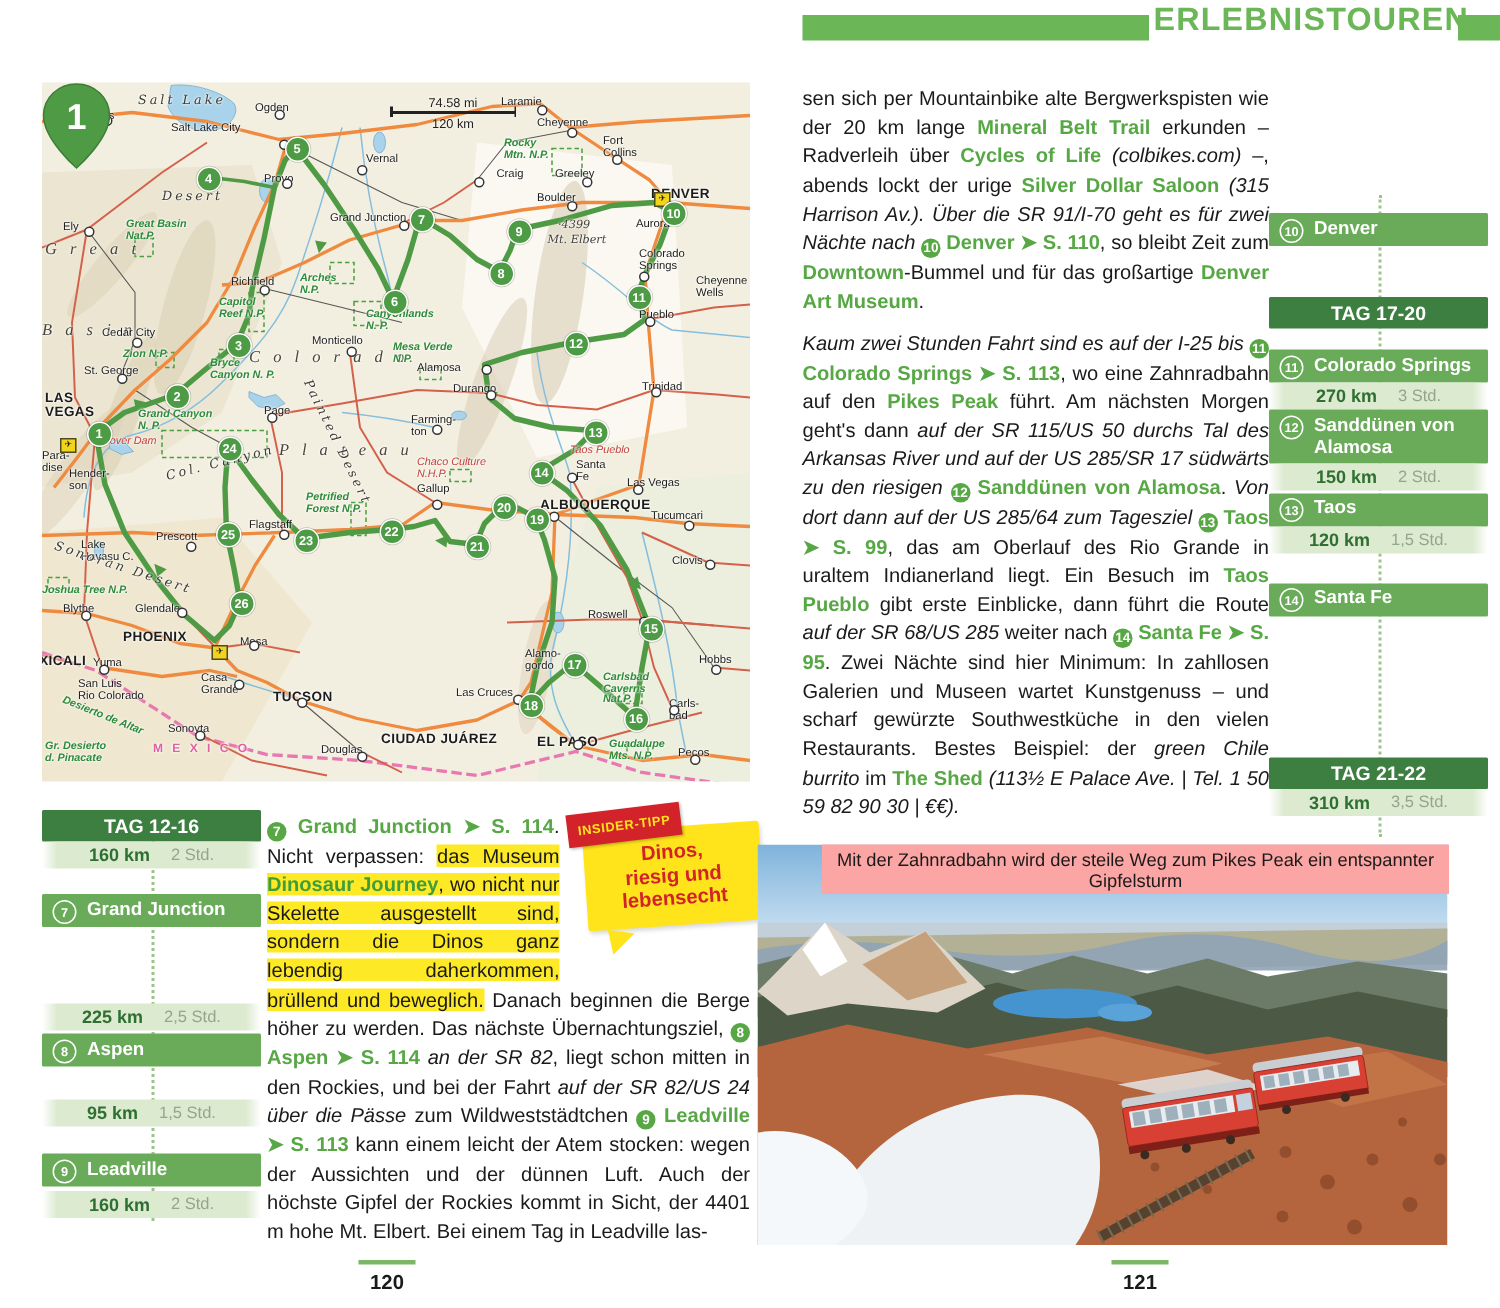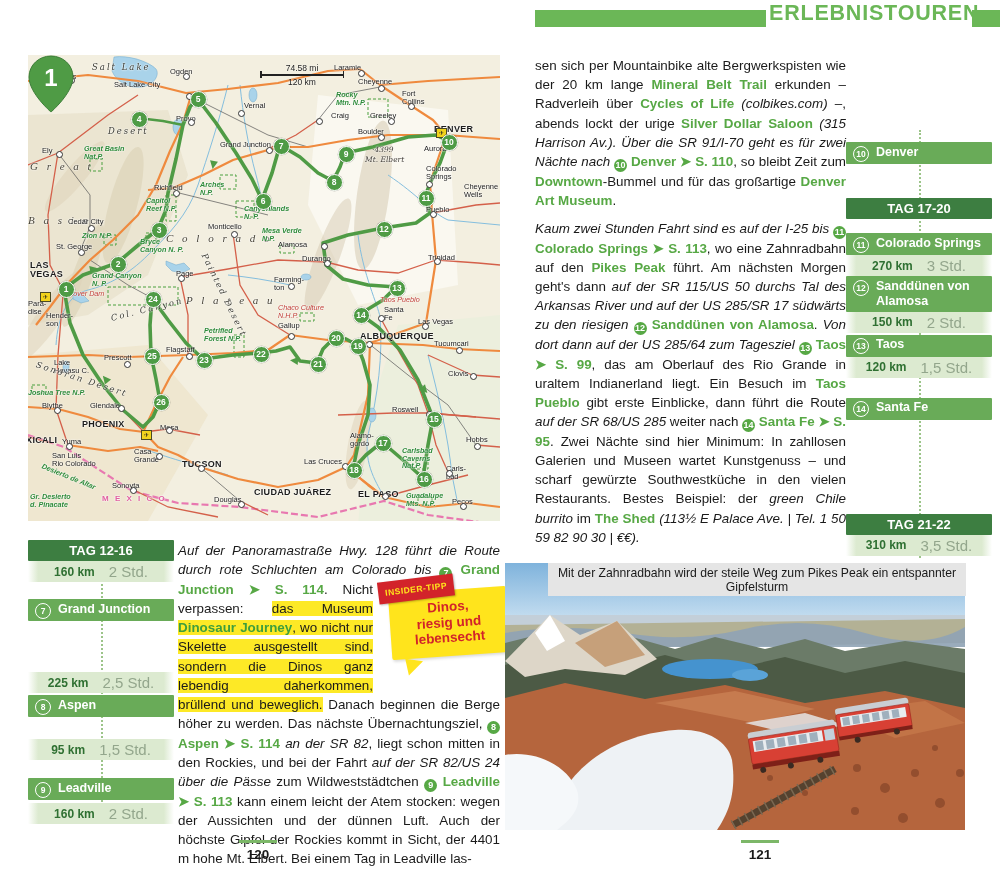--- a/index.html
+++ b/index.html
@@ -33,41 +33,41 @@
 
   
   .sbar{width:146px;}
   .sbar .dotline{position:absolute;left:50%;top:0;bottom:0;border-left:2px dotted #9cc489;}
   .sb-tag{position:relative;background:#3d7e41;color:#fff;font-weight:700;font-size:13px;text-align:center;padding:3px 0;border-radius:1px;}
   .sb-stop{position:relative;background:#69ab58;color:#fff;display:flex;align-items:flex-start;gap:7px;padding:2.5px 6px 2.5px 7px;border-radius:1px;}
   .sb-stop .cnum{flex:0 0 14px;width:14px;height:14px;margin-top:1px;border:1.4px solid #fff;border-radius:50%;font-size:8.5px;font-weight:700;display:flex;align-items:center;justify-content:center;}
   .sb-stop .nm{font-weight:700;font-size:12.5px;line-height:1.22;}
   .sb-stat{position:relative;display:flex;justify-content:center;gap:14px;align-items:center;padding:2px 0;background:linear-gradient(90deg,rgba(220,234,208,0),#dcead0 7%,#dcead0 93%,rgba(220,234,208,0));}
   .sb-stat b{color:#2f7032;font-size:12px;}
-  .sb-stat span{color:#93a68c;font-size:15px;}
+  .sb-stat span{color:#93a68c;font-size:11px;}
 
   
   .col{font-size:13.4px;line-height:19.2px;text-align:justify;}
   .col p{margin:0 0 9px 0;}
   .it{font-style:italic;}
   .gr{color:#57a845;font-weight:700;}
   .hl{background:#fde926;}
   .hl.grh{color:#3f9e3c;font-weight:700;}
   .mk{display:inline-flex;width:13px;height:13px;border-radius:50%;background:#57a845;color:#fff;font-size:9px;font-weight:700;align-items:center;justify-content:center;vertical-align:-1.5px;}
   .sec-h{color:#3c9a41;font-weight:700;font-size:13.6px;margin:0 0 3px 0;letter-spacing:.2px;}
 
   
   .tip{float:right;width:122px;height:96px;margin:2px -4px 2px 9px;position:relative;}
   .tip-bubble{position:absolute;left:8px;top:8px;width:110px;background:#ffe41c;transform:rotate(-4deg);color:#d2232a;font-weight:700;font-size:13.5px;line-height:1.15;text-align:center;padding:9px 4px 10px;white-space:pre-line;border-radius:2px;box-shadow:1px 2px 3px rgba(0,0,0,.15);}
   .tip-tail{position:absolute;left:22px;top:78px;width:0;height:0;border-left:6px solid transparent;border-right:12px solid transparent;border-top:16px solid #ffe41c;transform:rotate(8deg);}
   .tip-ribbon{position:absolute;left:-4px;top:-4px;background:#d2232a;color:#ffe41c;font-size:8.5px;font-weight:700;letter-spacing:.5px;padding:1.5px 7px;transform:rotate(-7deg);box-shadow:1px 1px 2px rgba(0,0,0,.25);}
 
   
   .photo{left:505px;top:563px;width:460px;height:267px;}
-  .ph-cap{position:absolute;left:43px;top:0;width:410px;background:#e5e5e5;font-size:12.2px;text-align:center;padding:2.5px 4px;z-index:2;}
+  .ph-cap{position:absolute;left:43px;top:0;width:410px;background:#fca5a5;font-size:12.2px;text-align:center;padding:2.5px 4px;z-index:2;}
 
   
   .pgnum{width:160px;text-align:center;font-weight:700;font-size:13.5px;}
   .pgnum .tick{width:38px;height:2.5px;background:#7cb768;margin:0 auto 4px auto;}
 </style>
 </head>
 <body>
 
 <div class="abs hd-bar"></div>
 <div class="abs hd-title">ERLEBNISTOUREN</div>
@@ -423,21 +423,21 @@
       <span class="nm">Leadville</span>
     </div>
     <div style="height: 3px;"></div>
     <div class="sb-stat">
       <b>160 km</b>
       <span>2 Std.</span>
     </div>
   </div>
 
 <div class="abs col" style="left:178px;top:541px;width:322px;">
-  <p id="mid-para"><span class="it">Auf der Panoramastraße Hwy. 128 führt die Route durch rote Schluchten am Colorado bis </span><span class="tip" style="display: block;">
+  <p id="mid-para"><span class="tip" style="display: block;">
         <span class="tip-bubble" style="display: block;">Dinos,
 riesig und
 lebensecht</span>
         <span class="tip-tail"></span>
         <span class="tip-ribbon">INSIDER-TIPP</span>
       </span><span class="mk">7</span><span class="gr"> Grand Junction ➤ S. 114</span><span>. Nicht verpassen: </span><span class="hl">das Museum </span><span class="hl grh">Dinosaur Journey</span><span class="hl">, wo nicht nur Skelette ausgestellt sind, sondern die Dinos ganz lebendig daherkommen, brüllend und beweglich.</span><span> Danach beginnen die Berge höher zu werden. Das nächste Übernachtungsziel, </span><span class="mk">8</span><span class="gr"> Aspen ➤ S. 114</span><span> </span><span class="it">an der SR 82</span><span>, liegt schon mitten in den Rockies, und bei der Fahrt </span><span class="it">auf der SR 82/US 24 über die Pässe</span><span> zum Wildweststädtchen </span><span class="mk">9</span><span class="gr"> Leadville ➤ S. 113</span><span> kann einem leicht der Atem stocken: wegen der Aussichten und der dünnen Luft. Auch der höchste Gipfel der Rockies kommt in Sicht, der 4401 m hohe Mt. Elbert. Bei einem Tag in Leadville las-</span></p>
 </div>
 
 <div class="abs col" style="left:535px;top:56px;width:311px;">
   <p id="r-para1"><span>sen sich per Mountainbike alte Bergwerkspisten wie der 20 km lange </span><span class="gr">Mineral Belt Trail</span><span> erkunden – Radverleih über </span><span class="gr">Cycles of Life</span><span> </span><span class="it">(colbikes.com)</span><span> –, abends lockt der urige </span><span class="gr">Silver Dollar Saloon</span><span> </span><span class="it">(315 Harrison Av.). Über die SR 91/I-70 geht es für zwei Nächte nach </span><span class="mk">10</span><span class="gr"> Denver ➤ S. 110</span><span>, so bleibt Zeit zum </span><span class="gr">Downtown</span><span>-Bummel und für das großartige </span><span class="gr">Denver Art Museum</span><span>.</span></p>

